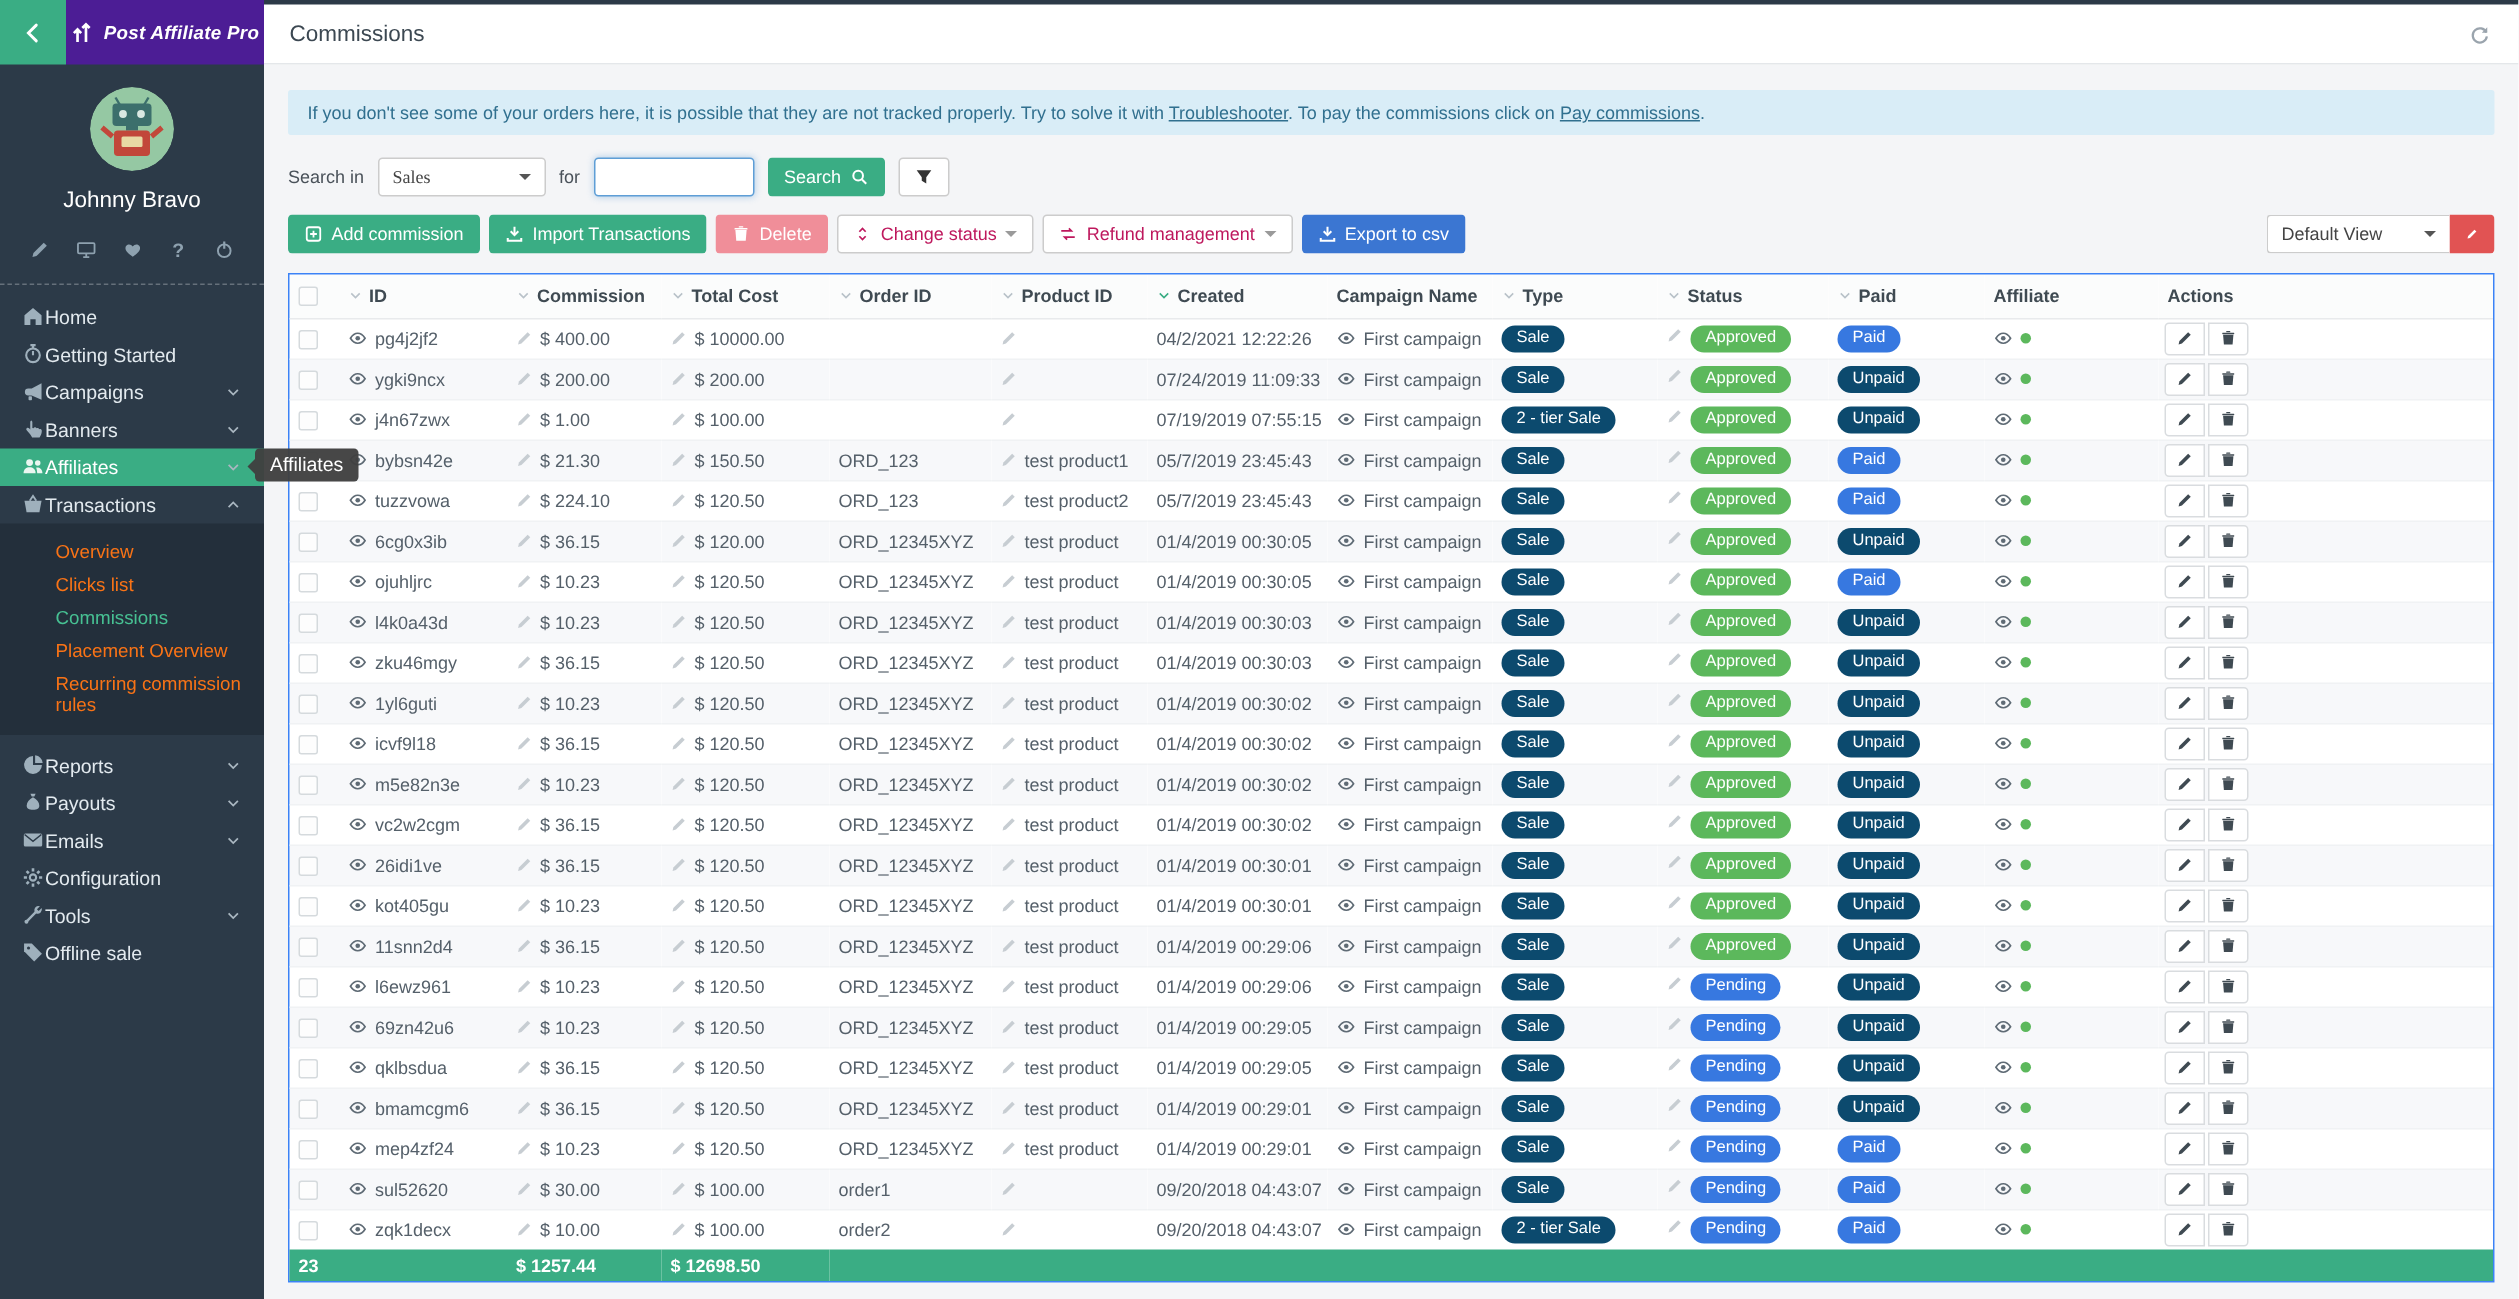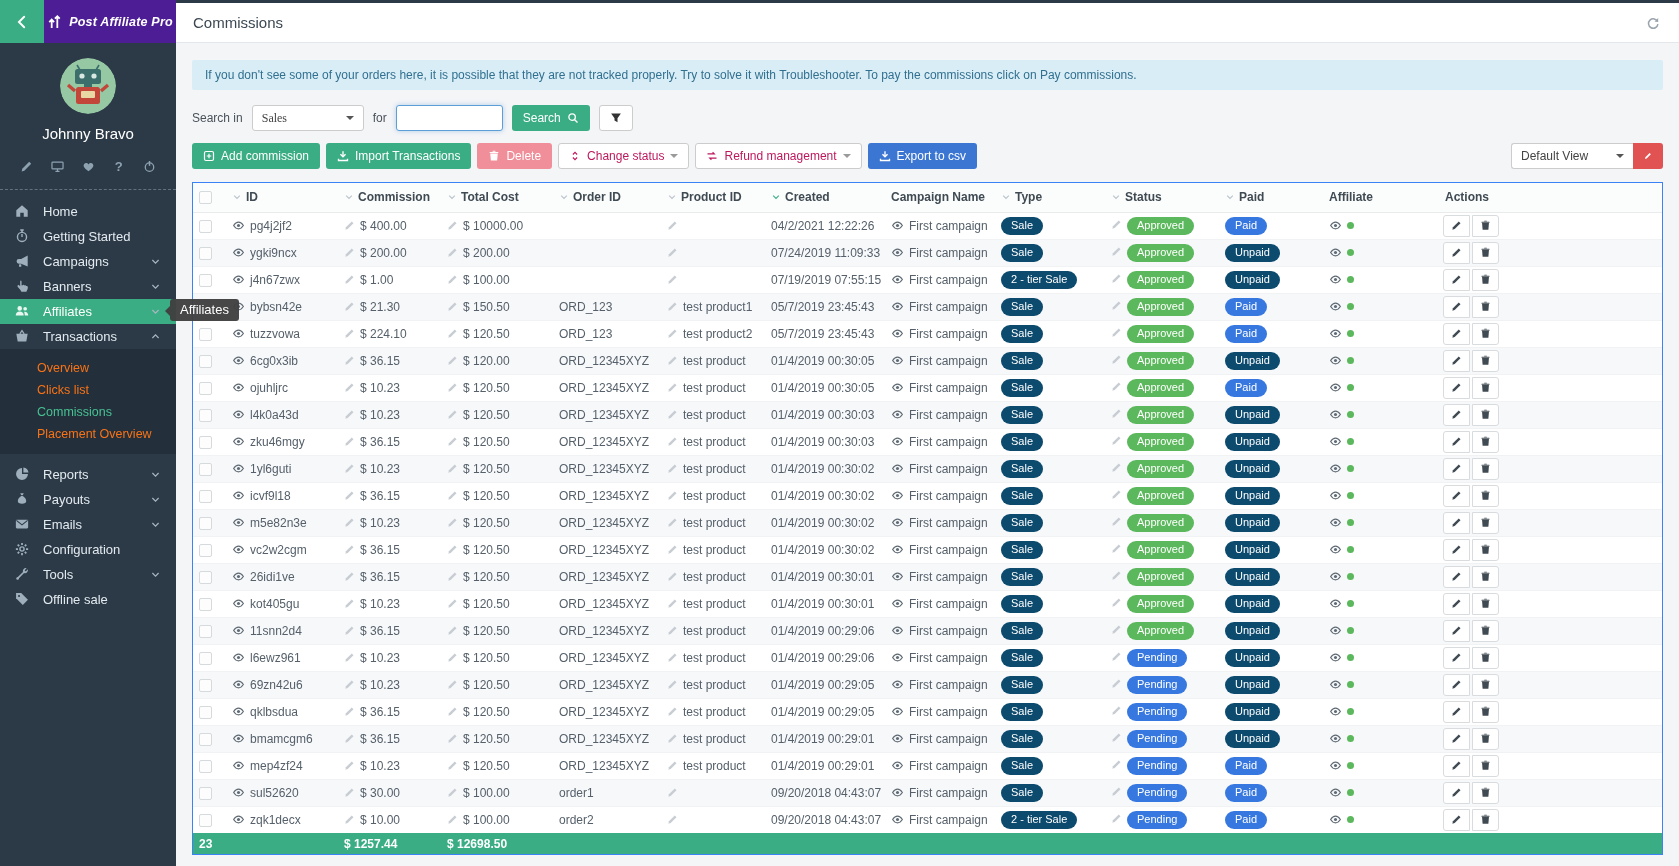--- a/index.html
+++ b/index.html
@@ -11,21 +11,21 @@
   .sidebar { position:absolute; left:0; top:0; width:176px; height:866px; background:#2c3a48; color:#dfe7ec; z-index:2; }
   .sidebar-top { height:43px; display:flex; }
   .back-btn { width:44px; height:43px; background:#3aad84; border:none; cursor:pointer; display:flex; align-items:center; justify-content:center; }
   .logo { flex:1; display:flex; align-items:center; justify-content:center; gap:7px; color:#fff; font-weight:bold; font-style:italic; font-size:12.5px; letter-spacing:.2px; background:#4c1d95; }
   .profile { text-align:center; padding-top:15px; }
   .avatar { width:56px; height:56px; border-radius:50%; margin:0 auto; overflow:hidden; }
   .username { margin-top:11px; font-size:15px; color:#ffffff; font-weight:400; }
   .profile-actions { display:flex; justify-content:space-between; padding:17px 19px 0; color:#8ea1af; }
   .pa-btn { background:none; border:none; color:#8ea1af; cursor:pointer; width:15px; height:15px; display:flex; align-items:center; justify-content:center; font-size:13px; font-weight:bold; }
   .dashed { border-top:1px dashed rgba(255,255,255,.28); margin:15px 0 9px; }
-  .nav-item { display:flex; align-items:center; height:25px; padding:0 15px; font-size:13px; color:#e3eaef; gap:13px; cursor:pointer; }
+  .nav-item { display:flex; align-items:center; height:25px; padding:0 15px; font-size:13px; color:#e3eaef; cursor:pointer; }
   .nav-item .nav-icon { width:15px; height:15px; color:#9fb0bc; flex:none; }
   .nav-item .nav-icon svg { width:14px; height:14px; fill:currentColor; }
   .nav-item.active { background:#3aad84; color:#fff; }
   .nav-item.active .nav-icon { color:#eaf6f0; }
   .chev { margin-left:auto; color:#aab7c1; width:11px; height:11px; }
   .chev svg { width:11px; height:11px; }
   .chev.up svg { transform:rotate(180deg); }
   .submenu { background:#232f3b; padding:8px 0 9px; margin-bottom:8px; }
   .submenu-item { padding:4px 0 4px 37px; font-size:12.5px; color:#f97316; cursor:pointer; }
   .submenu-item.active { color:#47c193; }
@@ -36,21 +36,21 @@
 
   
   .main { position:absolute; left:176px; right:0; top:0; bottom:0; }
   .topbar { height:43px; background:#fff; border-top:3px solid #2c3a48; border-bottom:1px solid #e4e7ea; display:flex; align-items:center; padding:0 17px; }
   .topbar h1 { font-size:15px; font-weight:400; color:#3c4852; }
   .refresh { margin-left:auto; background:none; border:none; color:#9aa4ad; cursor:pointer; width:16px; height:16px; }
   .refresh svg { width:14px; height:14px; }
   .content { padding:0 16px; }
 
   .notice { margin-top:17px; background:#d9edf7; color:#31708f; font-size:12px; padding:8px 13px; border-radius:2px; }
-  .notice a { color:#31708f; cursor:pointer; }
+  .notice a { color:#31708f; text-decoration:underline; cursor:pointer; }
 
   .searchbar { margin-top:15px; display:flex; align-items:center; gap:9px; font-size:12px; color:#4a525a; }
   .select { height:26px; background:#fff; border:1px solid #ccc; border-radius:3px; display:inline-flex; align-items:center; justify-content:space-between; padding:0 9px; font-size:12px; color:#444; cursor:pointer; }
   .select-search { width:112px;font-family:Liberation Serif, serif; }
   .caret { width:0; height:0; border-left:4px solid transparent; border-right:4px solid transparent; border-top:4px solid #555; }
   .search-input { width:107px; height:26px; border:1px solid #5e9ed6; box-shadow:0 0 5px rgba(94,158,214,.45); border-radius:3px; padding:0 7px; outline:none; font-size:12px; font-family:inherit; }
   .btn { height:26px; border-radius:3px; border:1px solid transparent; font-size:12px; font-family:inherit; display:inline-flex; align-items:center; gap:6px; padding:0 10px; color:#fff; cursor:pointer; white-space:nowrap; }
   .btn svg { width:12px; height:12px; }
   .btn-green { background:#3aad84; }
   .btn-filter { background:#fff; border-color:#ccc; color:#333; width:34px; justify-content:center; }
@@ -230,20 +230,21 @@
           <svg viewBox="0 0 16 16" fill="currentColor">
             <path d="M3.5 5.8 8 10.3l4.5-4.5" fill="none" stroke="currentColor" stroke-width="1.7"></path>
           </svg>
         </span>
       </div>
       <div class="submenu">
         <div class="submenu-item">Overview</div>
         <div class="submenu-item">Clicks list</div>
         <div class="submenu-item active">Commissions</div>
         <div class="submenu-item">Placement Overview</div>
+        <div class="submenu-item">Recurring commission rules</div>
       </div>
       <div class="nav-item">
         <span class="nav-icon">
           <svg viewBox="0 0 16 16" fill="currentColor">
             <path d="M8 1.2a6.8 6.8 0 1 0 6.8 6.8H8z"></path>
             <path d="M9.6.6a7 7 0 0 1 5.8 5.8H9.6z"></path>
           </svg>
         </span>
         <span class="nav-label">Reports</span>
         <span class="chev">

